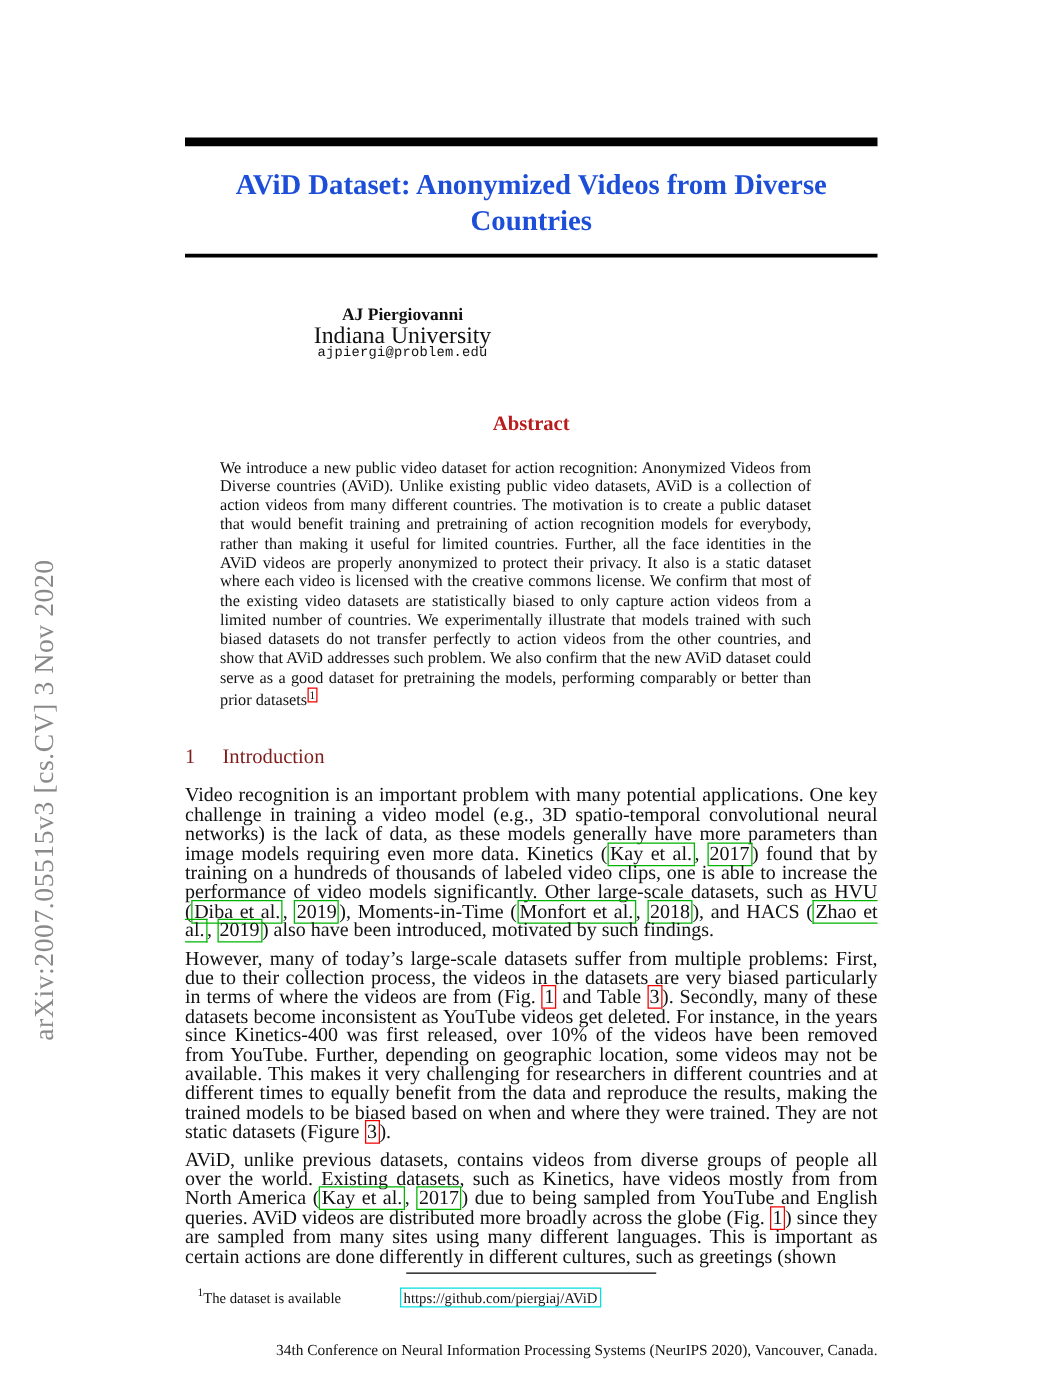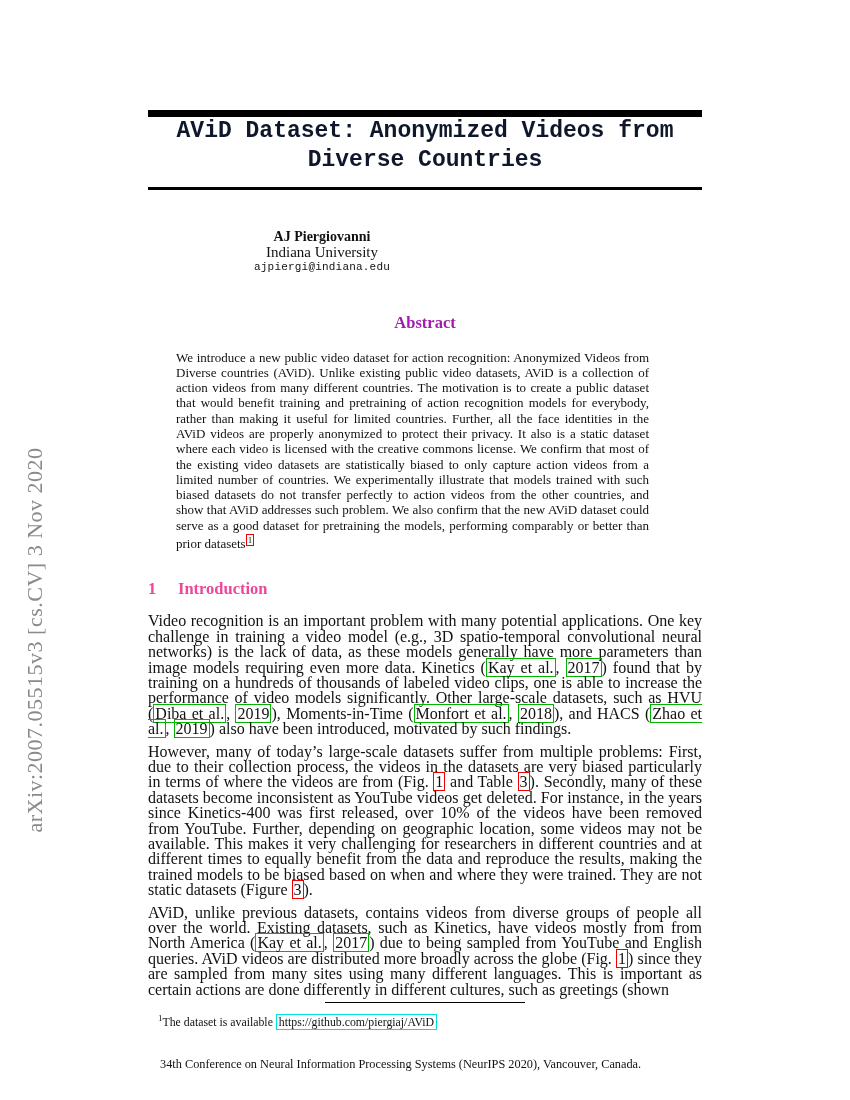--- a/index.html
+++ b/index.html
@@ -41,68 +41,67 @@
     height: 7px;
     background: #000000;
     margin-top: 110px;
   }
   .rule-thin {
     height: 3px;
     background: #000000;
     margin-top: 12px;
   }
   h1.title {
-    margin: 0 0 0 0;
+    margin: 16px 0 0 0;
     font-size: 23px;
     line-height: 29px;
     font-weight: bold;
     text-align: center;
-    color: #0f172a;
-    font-family: Liberation Mono, monospace;
+    color: #1d4ed8;
   }
   .authors {
     display: flex;
     margin-top: 39px;
   }
   .author-col { text-align: center; }
   .author-col.col1 { margin-left: 74px; width: 200px; }
   .author-col.col2 { margin-left: 13px; width: 230px; }
   .author-name {
     font-weight: bold;
     font-size: 14px;
     line-height: 15.5px;
   }
   .author-affil {
-    font-size: 15px;
+    font-size: 19px;
     line-height: 15.5px;
   }
   .author-email {
     font-family: "Liberation Mono", "DejaVu Sans Mono", monospace;
     font-size: 11px;
     line-height: 15.5px;
     letter-spacing: 0.2px;
   }
   h2.abstract-heading {
     margin: 37px 0 0 0;
     text-align: center;
     font-size: 16.5px;
     font-weight: bold;
-    color: #a21caf;
+    color: #b91c1c;
   }
   .abstract-body {
     margin: 17px 53px 0 28px;
     text-align: justify;
     font-size: 13px;
     line-height: 15.3px;
   }
   h2.section-heading {
     margin: 28px 0 0 0;
     font-size: 16.5px;
-    font-weight: bold;
-    color: #ec4899;
+    font-weight: normal;
+    color: #7f1d1d;
   }
   .section-number {
     display: inline-block;
     min-width: 30px;
   }
   p.body-par {
     margin: 14px 0 0 0;
     text-align: justify;
     font-size: 16px;
     line-height: 15.4px;
@@ -112,20 +111,21 @@
     border: 1px solid #00b400;
     padding: 0 1px;
   }
   .box-red {
     border: 1px solid #f20000;
     padding: 0 1px;
   }
   .box-cyan {
     border: 1.5px solid #00e0e0;
     padding: 0 2px;
+    margin-left: 44px;
   }
   .sup-mark {
     font-size: 9px;
     vertical-align: 5px;
   }
   .footnote-rule {
     margin-top: 5px;
     width: 200px;
     border: 0;
     border-top: 1.2px solid #000000;
@@ -133,20 +133,21 @@
   .footnote {
     margin: 3px 0 0 0;
     font-size: 11.8px;
     line-height: 14px;
     padding-left: 10px;
   }
   .footer-note {
     margin: 28px 0 0 12px;
     font-size: 12.3px;
     line-height: 14px;
+    text-align: right;
   }
 </style>
 </head>
 <body>
 
 <div class="page">
 
   <div class="watermark">arXiv:2007.05515v3  [cs.CV]  3 Nov 2020</div>
 
   <div class="content">
@@ -154,21 +155,21 @@
     <div class="rule-thick"></div>
 
     <h1 class="title">AViD Dataset: Anonymized Videos from Diverse Countries</h1>
 
     <div class="rule-thin"></div>
 
     <div class="authors">
       <div class="author-col col1">
         <div class="author-name">AJ Piergiovanni</div>
         <div class="author-affil">Indiana University</div>
-        <div class="author-email">ajpiergi@indiana.edu</div>
+        <div class="author-email">ajpiergi@problem.edu</div>
       </div>
     </div>
 
     <h2 class="abstract-heading">Abstract</h2>
 
     <p class="abstract-body">We introduce a new public video dataset for action recognition: Anonymized Videos from Diverse countries (AViD). Unlike existing public video datasets, AViD is a collection of action videos from many different countries. The motivation is to create a public dataset that would benefit training and pretraining of action recognition models for everybody, rather than making it useful for limited countries. Further, all the face identities in the AViD videos are properly anonymized to protect their privacy. It also is a static dataset where each video is licensed with the creative commons license. We confirm that most of the existing video datasets are statistically biased to only capture action videos from a limited number of countries. We experimentally illustrate that models trained with such biased datasets do not transfer perfectly to action videos from the other countries, and show that AViD addresses such problem. We also confirm that the new AViD dataset could serve as a good dataset for pretraining the models, performing comparably or better than prior datasets<span class="box-red sup-mark">1</span></p>
 
     <h2 class="section-heading">
       <span class="section-number">1</span><span>Introduction</span>
     </h2>

